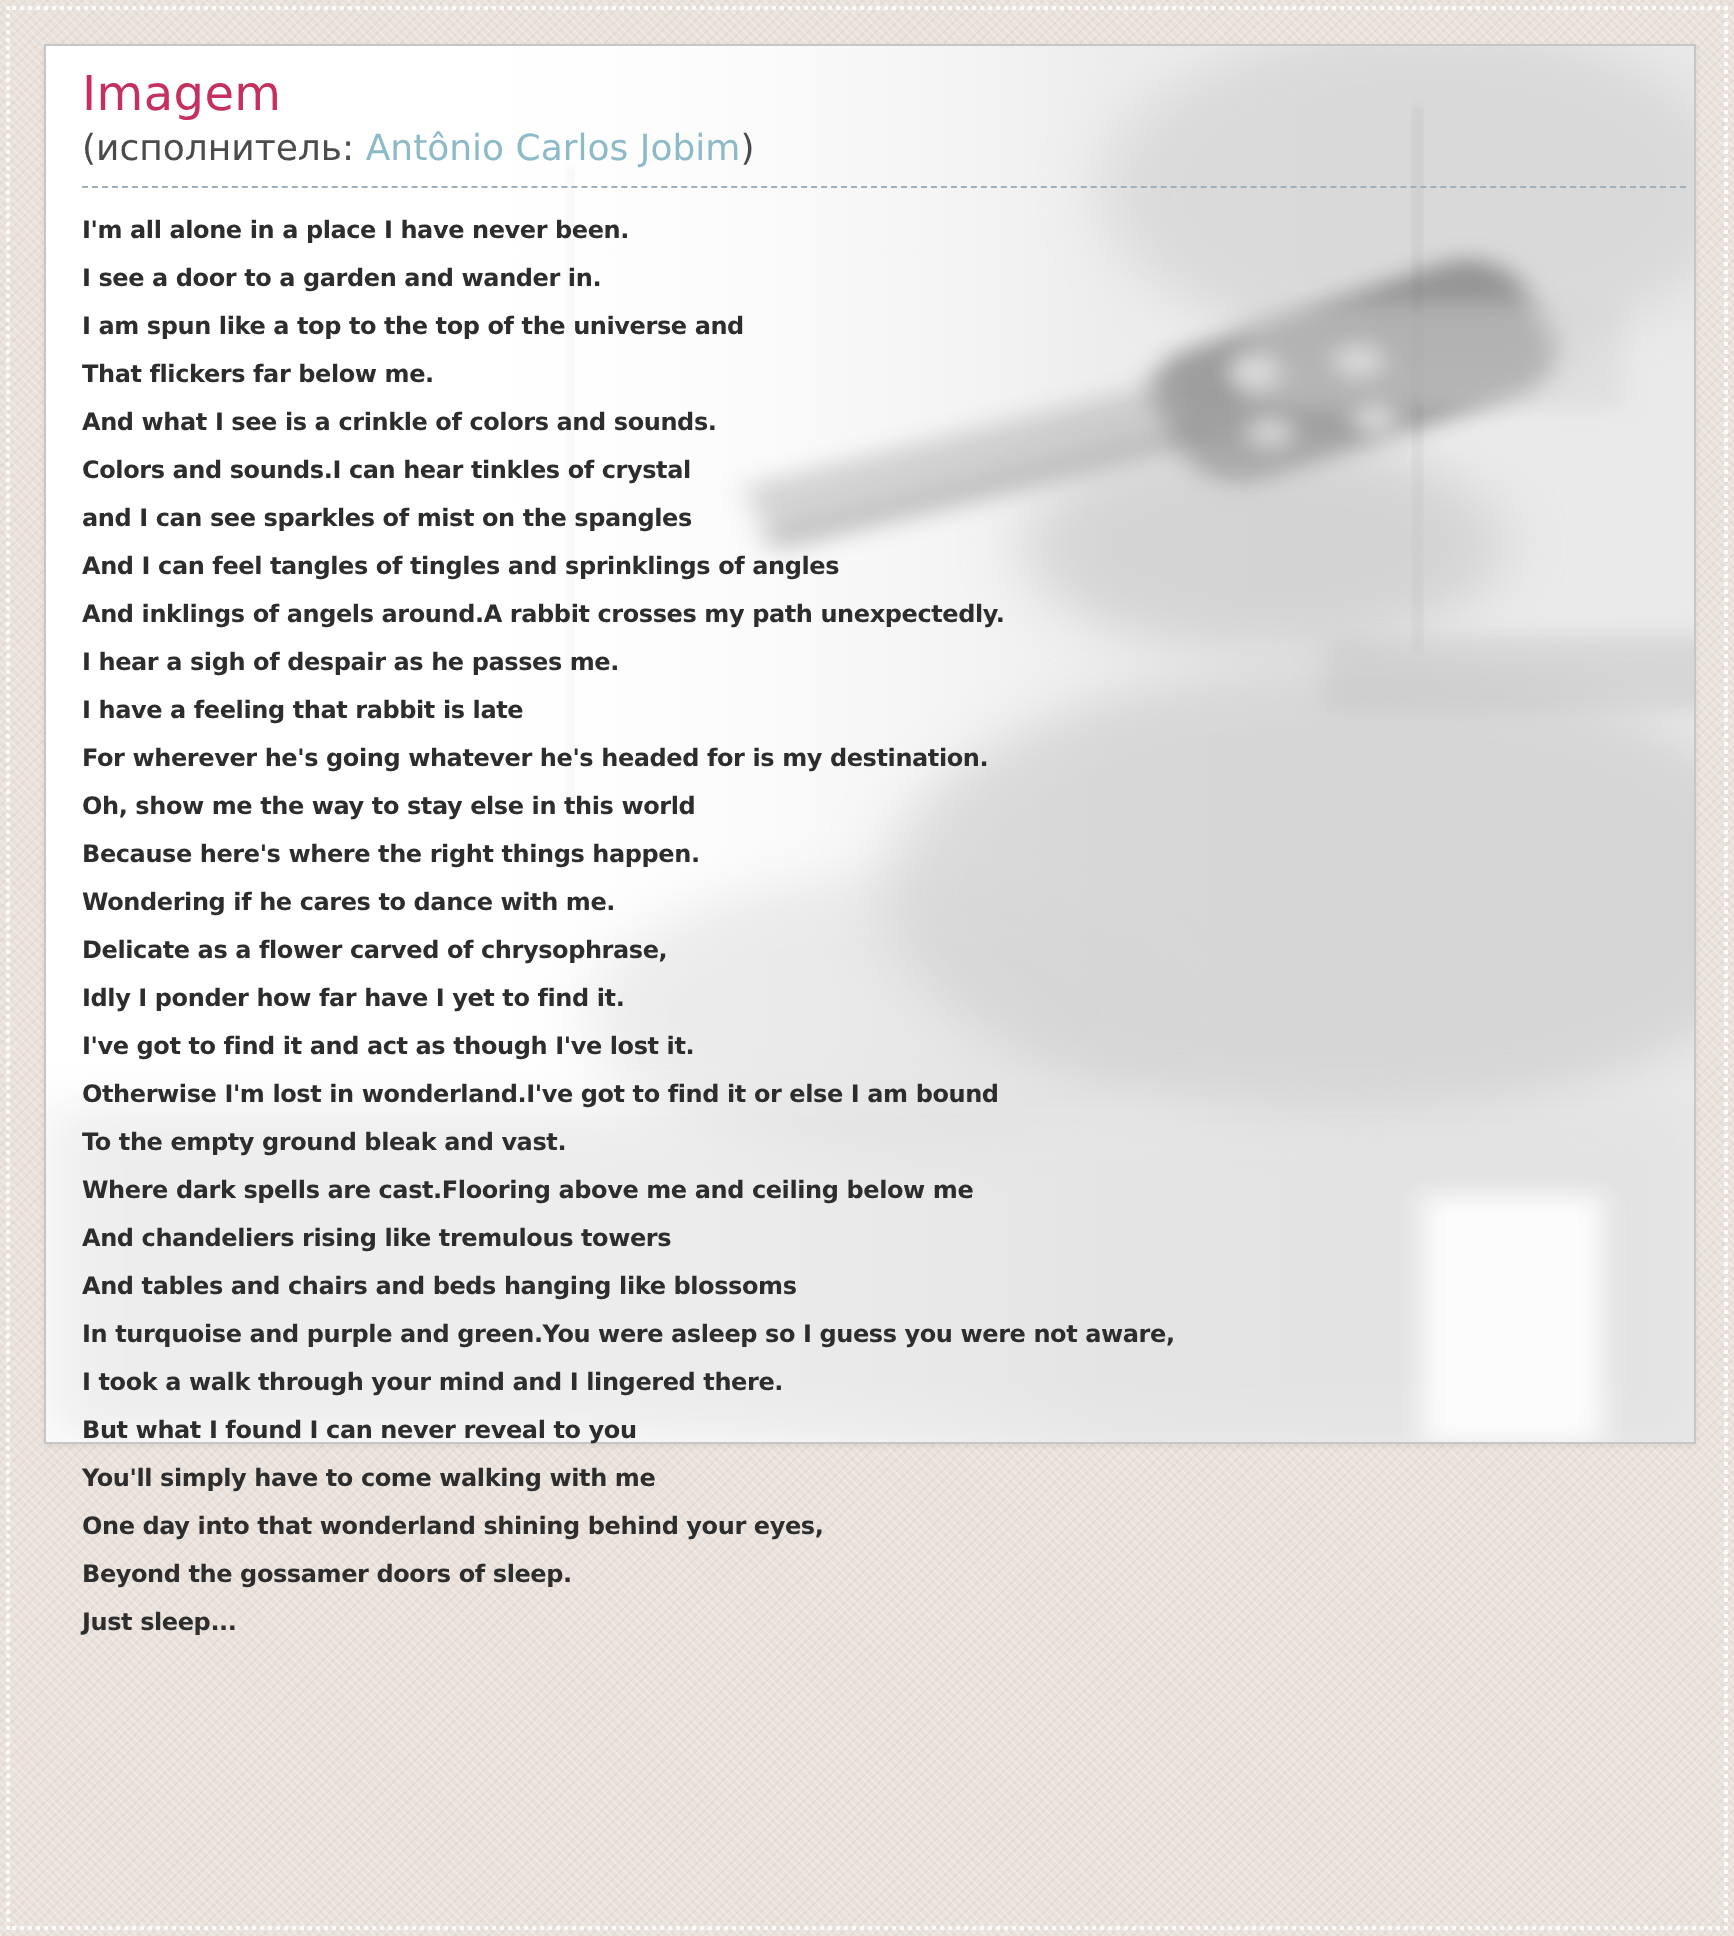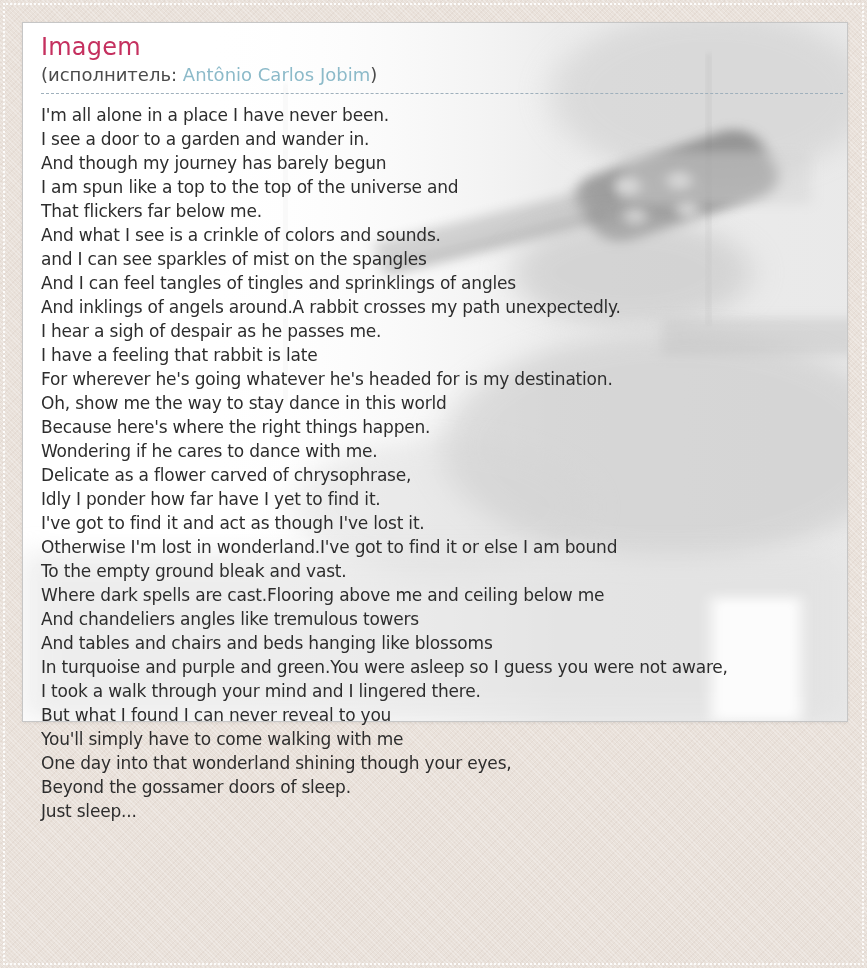--- a/index.html
+++ b/index.html
@@ -67,24 +67,25 @@
     color: var(--artist-link, #8cbac9);
     text-decoration: none;
     cursor: pointer;
   }
   .separator {
     border-bottom: 1px dashed #9fb0bc;
     margin: 6px 0 9px 0;
     height: 0;
   }
   .lyrics {
-    font-size: 17px;
+    font-size: 12px;
     line-height: 24px;
     color: var(--lyrics-text, #2d2d2d);
     letter-spacing: -0.2px;
+    font-weight: bold;
   }
   .lyric-line {
     white-space: nowrap;
   }
 </style>
 </head>
 <body>
 
 <div class="dotted-frame"></div>
 
@@ -142,43 +143,43 @@
     <rect x="690" y="760" width="90" height="163" fill="#ffffff" opacity="0.9" filter="url(#blur-md)"></rect>
   </svg>
 
   <div class="content">
     <h1 class="page-title">Imagem</h1>
     <div class="artist-line"><span>(исполнитель: </span><a class="artist-link">Antônio Carlos Jobim</a><span>)</span></div>
     <div class="separator"></div>
     <div class="lyrics">
         <div class="lyric-line">I'm all alone in a place I have never been.</div>
         <div class="lyric-line">I see a door to a garden and wander in.</div>
-        <div class="lyric-line">And though my journey has barely begun</div>
         <div class="lyric-line">I am spun like a top to the top of the universe and</div>
         <div class="lyric-line">That flickers far below me.</div>
         <div class="lyric-line">And what I see is a crinkle of colors and sounds.</div>
+        <div class="lyric-line">Colors and sounds.I can hear tinkles of crystal</div>
         <div class="lyric-line">and I can see sparkles of mist on the spangles</div>
         <div class="lyric-line">And I can feel tangles of tingles and sprinklings of angles</div>
         <div class="lyric-line">And inklings of angels around.A rabbit crosses my path unexpectedly.</div>
         <div class="lyric-line">I hear a sigh of despair as he passes me.</div>
         <div class="lyric-line">I have a feeling that rabbit is late</div>
         <div class="lyric-line">For wherever he's going whatever he's headed for is my destination.</div>
-        <div class="lyric-line">Oh, show me the way to stay dance in this world</div>
+        <div class="lyric-line">Oh, show me the way to stay else in this world</div>
         <div class="lyric-line">Because here's where the right things happen.</div>
         <div class="lyric-line">Wondering if he cares to dance with me.</div>
         <div class="lyric-line">Delicate as a flower carved of chrysophrase,</div>
         <div class="lyric-line">Idly I ponder how far have I yet to find it.</div>
         <div class="lyric-line">I've got to find it and act as though I've lost it.</div>
         <div class="lyric-line">Otherwise I'm lost in wonderland.I've got to find it or else I am bound</div>
         <div class="lyric-line">To the empty ground bleak and vast.</div>
         <div class="lyric-line">Where dark spells are cast.Flooring above me and ceiling below me</div>
-        <div class="lyric-line">And chandeliers angles like tremulous towers</div>
+        <div class="lyric-line">And chandeliers rising like tremulous towers</div>
         <div class="lyric-line">And tables and chairs and beds hanging like blossoms</div>
         <div class="lyric-line">In turquoise and purple and green.You were asleep so I guess you were not aware,</div>
         <div class="lyric-line">I took a walk through your mind and I lingered there.</div>
         <div class="lyric-line">But what I found I can never reveal to you</div>
         <div class="lyric-line">You'll simply have to come walking with me</div>
-        <div class="lyric-line">One day into that wonderland shining though your eyes,</div>
+        <div class="lyric-line">One day into that wonderland shining behind your eyes,</div>
         <div class="lyric-line">Beyond the gossamer doors of sleep.</div>
         <div class="lyric-line">Just sleep...</div>
       </div>
   </div>
 </div>
 
 </body></html>

